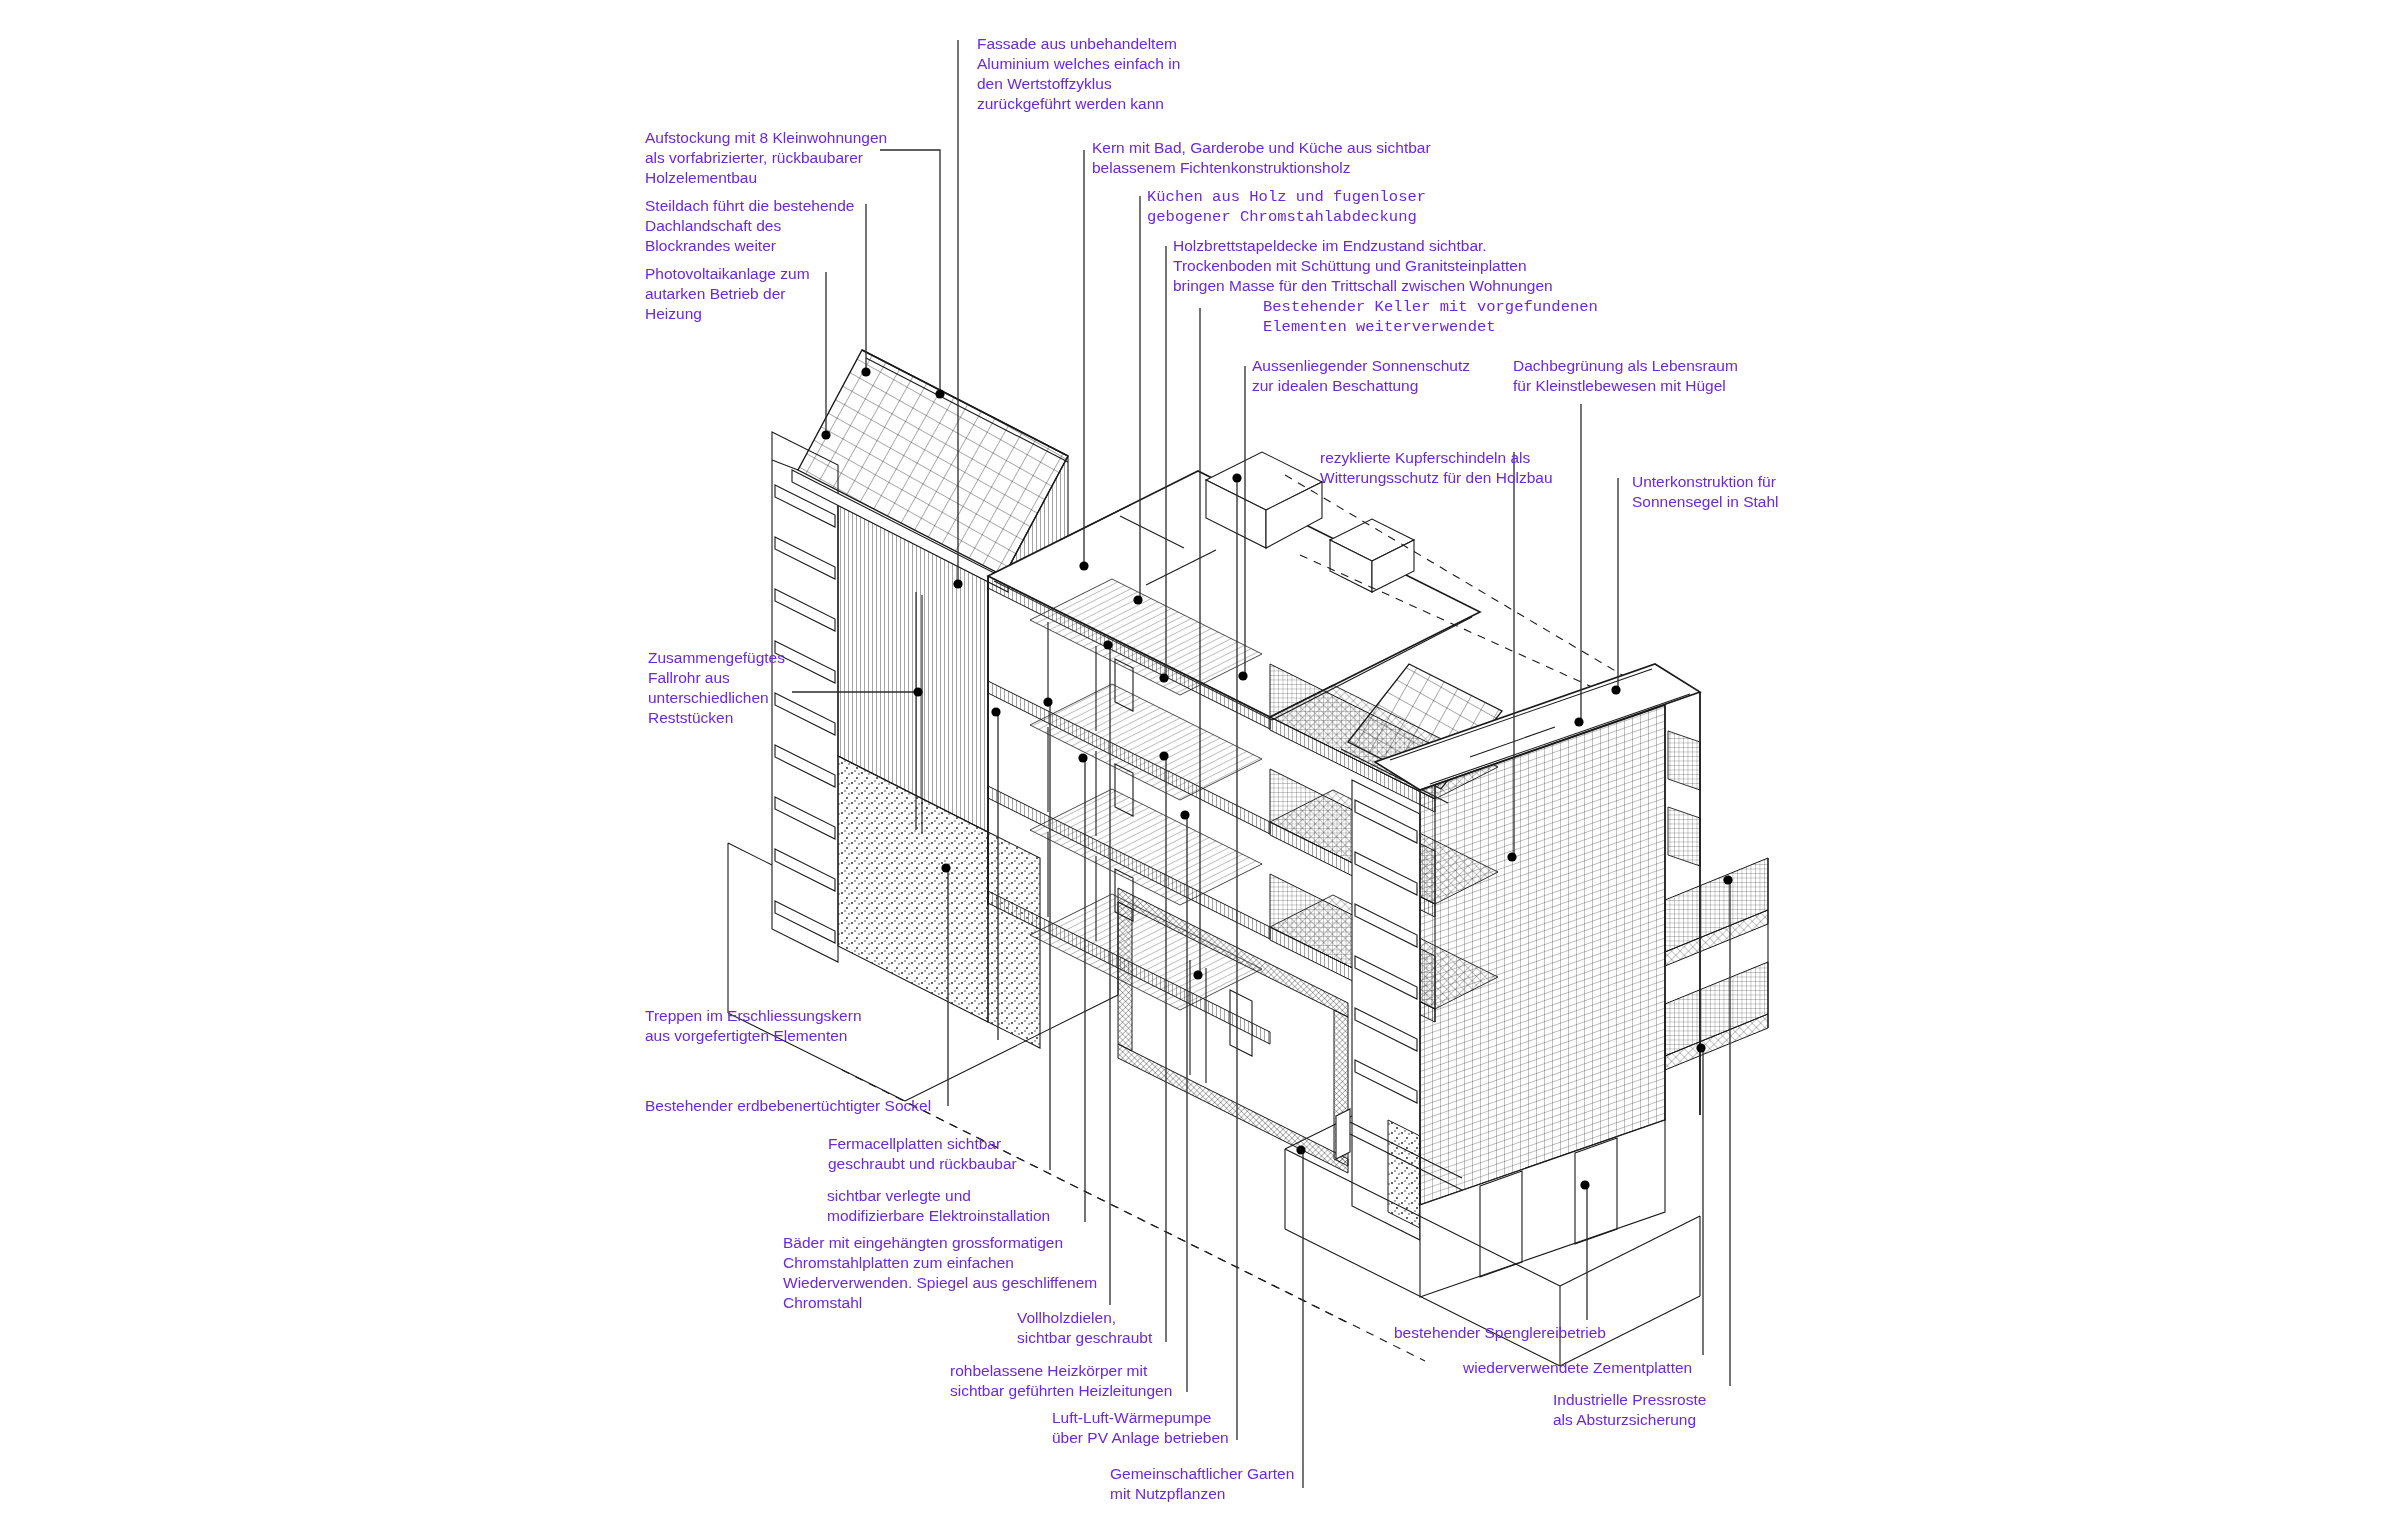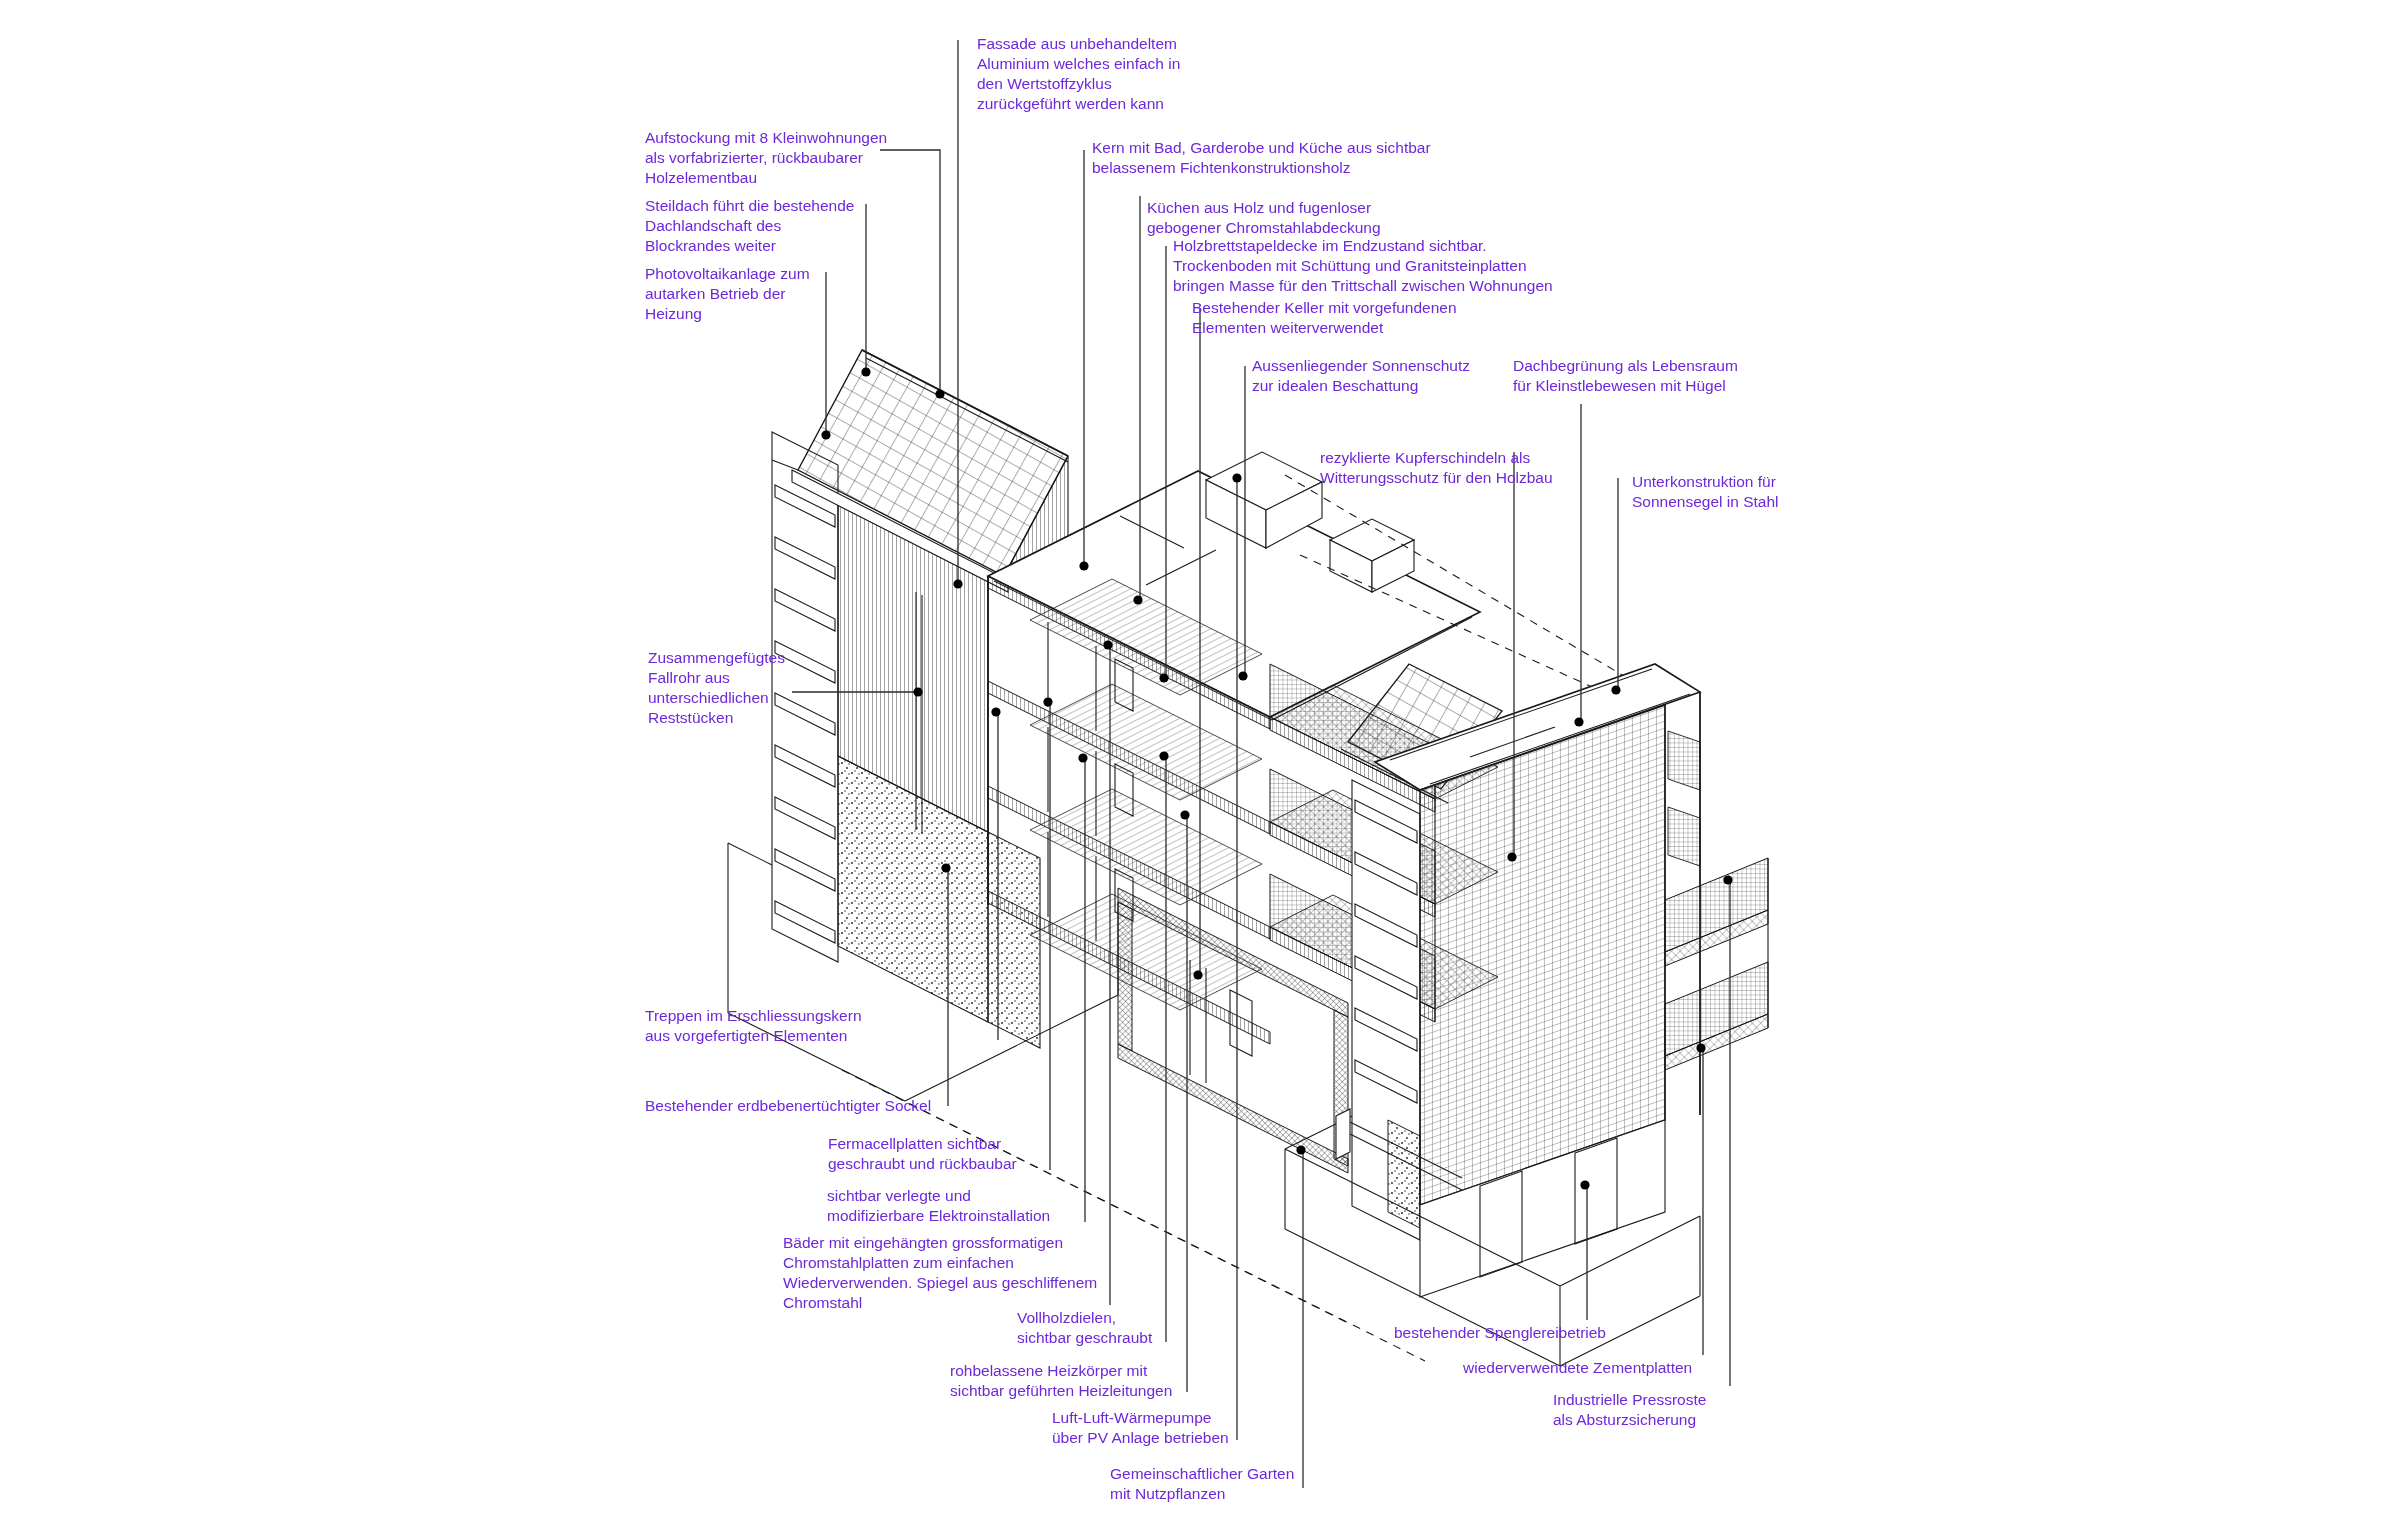--- a/index.html
+++ b/index.html
@@ -280,26 +280,26 @@
 als vorfabrizierter, rückbaubarer
 Holzelementbau</div>
       <div class="ann" style="left: 645px; top: 196px;">Steildach führt die bestehende
 Dachlandschaft des
 Blockrandes weiter</div>
       <div class="ann" style="left: 645px; top: 264px;">Photovoltaikanlage zum
 autarken Betrieb der
 Heizung</div>
       <div class="ann" style="left: 1092px; top: 138px;">Kern mit Bad, Garderobe und Küche aus sichtbar
 belassenem Fichtenkonstruktionsholz</div>
-      <div class="ann" style="left: 1147px; top: 198px;">Küchen aus Holz und fugenloser
+      <div class="ann" style="left: 1147px; top: 188px; font-family: Liberation Mono, monospace;">Küchen aus Holz und fugenloser
 gebogener Chromstahlabdeckung</div>
       <div class="ann" style="left: 1173px; top: 236px;">Holzbrettstapeldecke im Endzustand sichtbar.
 Trockenboden mit Schüttung und Granitsteinplatten
 bringen Masse für den Trittschall zwischen Wohnungen</div>
-      <div class="ann" style="left: 1192px; top: 298px;">Bestehender Keller mit vorgefundenen
+      <div class="ann" style="left: 1263px; top: 298px; font-family: Liberation Mono, monospace;">Bestehender Keller mit vorgefundenen
 Elementen weiterverwendet</div>
       <div class="ann" style="left: 1252px; top: 356px;">Aussenliegender Sonnenschutz
 zur idealen Beschattung</div>
       <div class="ann" style="left: 1513px; top: 356px;">Dachbegrünung als Lebensraum
 für Kleinstlebewesen mit Hügel</div>
       <div class="ann" style="left: 1320px; top: 408px; margin-top: 40px;">rezyklierte Kupferschindeln als
 Witterungsschutz für den Holzbau</div>
       <div class="ann" style="left: 1632px; top: 472px;">Unterkonstruktion für
 Sonnensegel in Stahl</div>
       <div class="ann" style="left: 648px; top: 648px;">Zusammengefügtes

